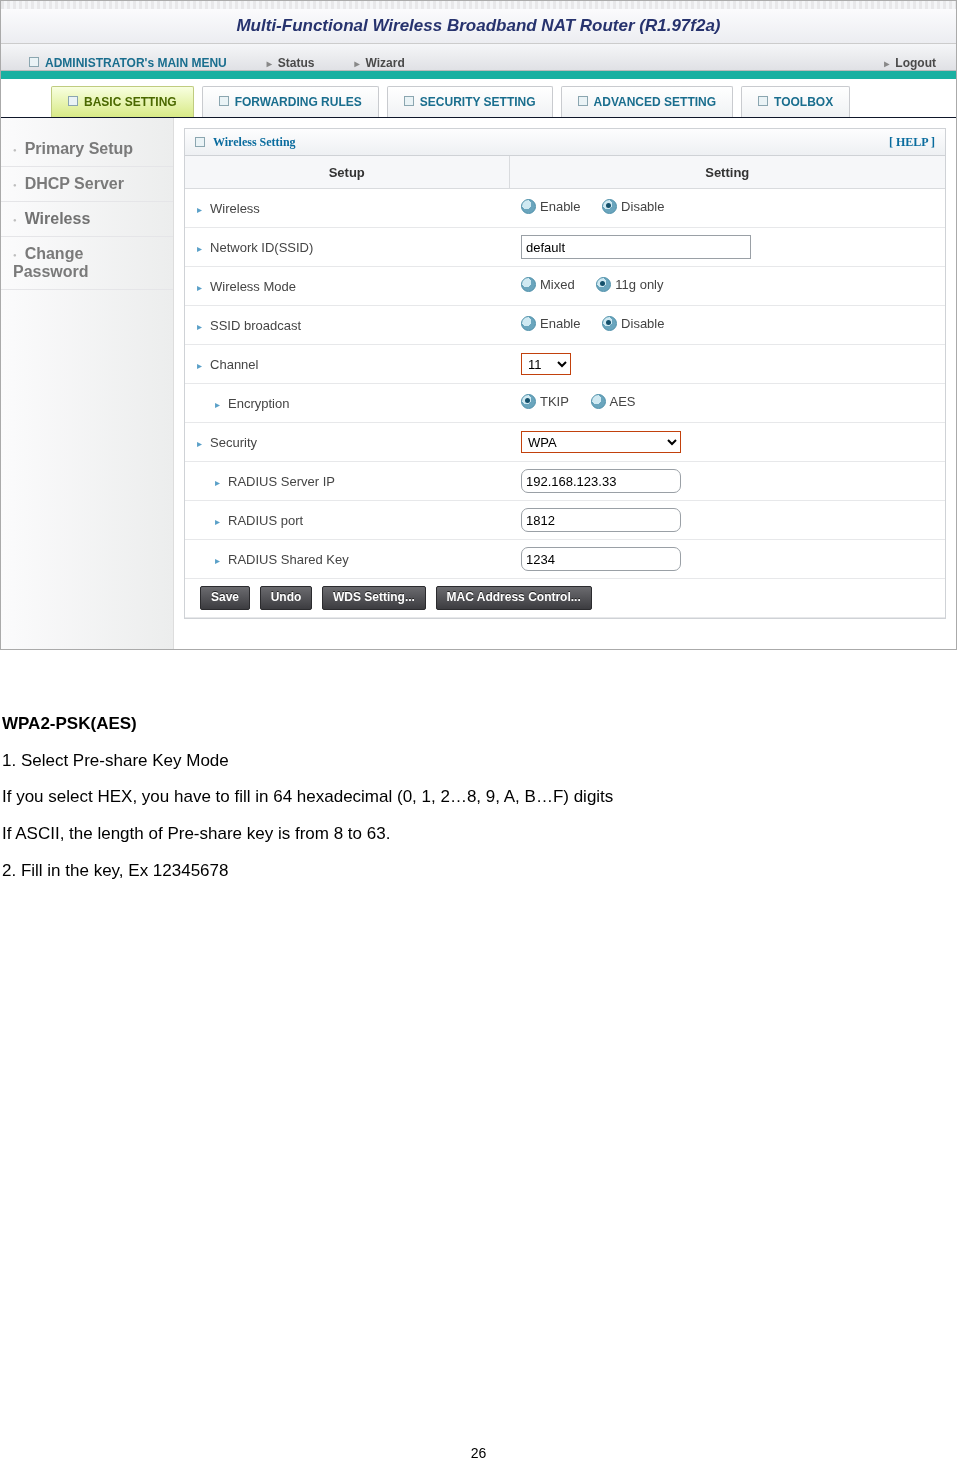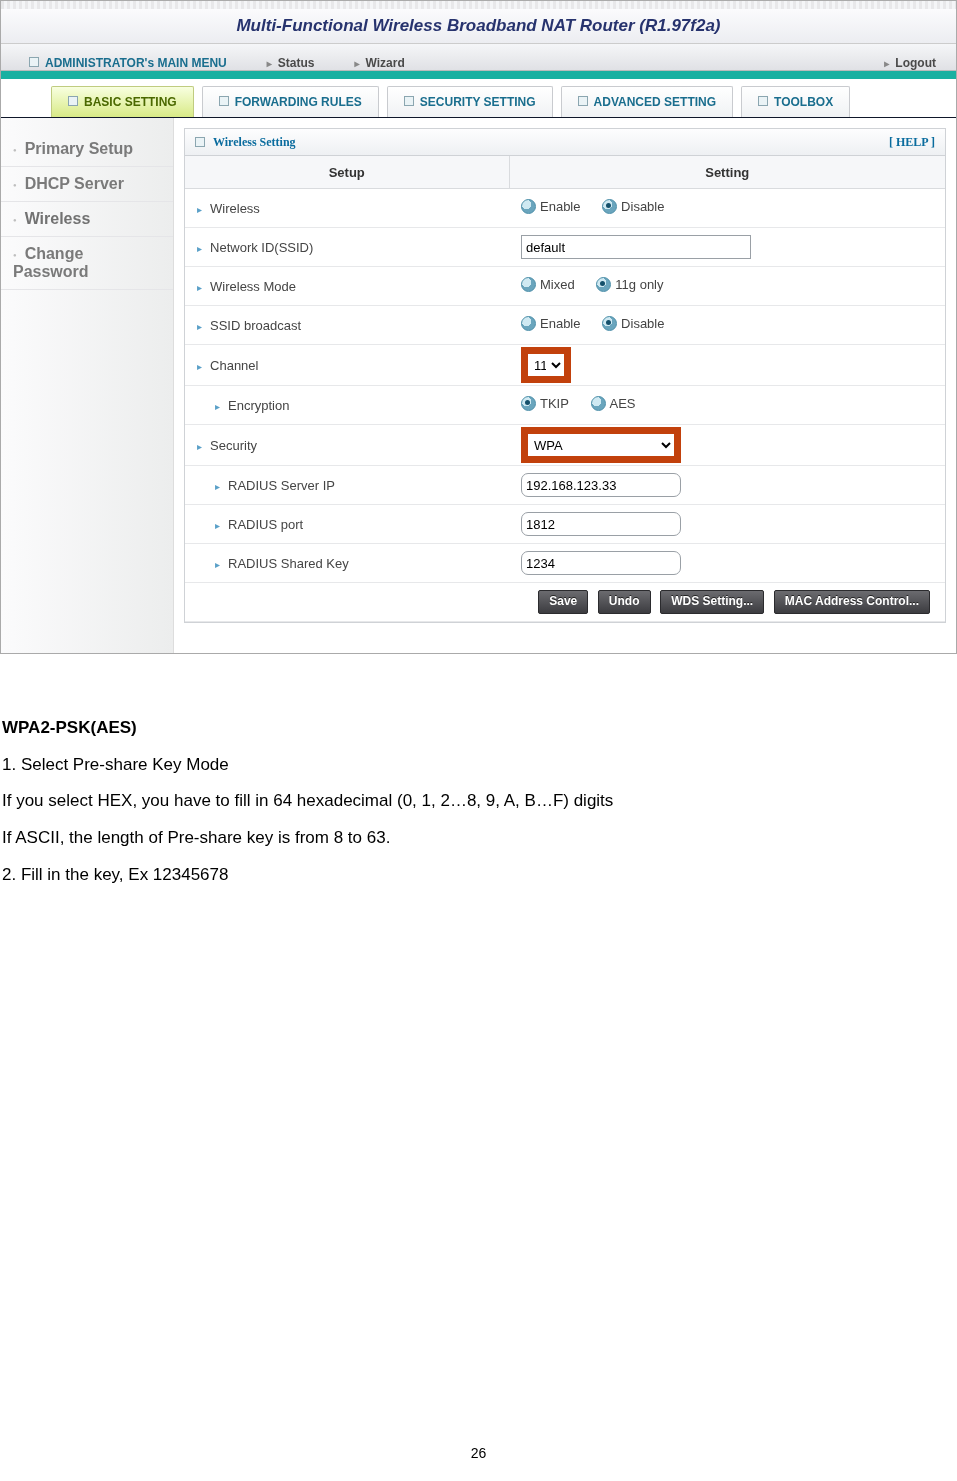--- a/index.html
+++ b/index.html
@@ -38,24 +38,24 @@
 .ptable td.label{width:300px;}
 .ptable td.label .rowarrow{color:#5aa0c8;font-size:10px;margin-right:8px;}
 .ptable td.sub{}
 .ptable td.sub .rowarrow{margin-left:18px;}
 .radio-dot{display:inline-block;width:13px;height:13px;border-radius:50%;background:radial-gradient(circle at 35% 35%,#cfe9f2 0 40%,#6aa5bd 41% 100%);border:1px solid #4e90aa;vertical-align:middle;margin-right:4px;position:relative;}
 .radio-dot.on::after{content:"";position:absolute;left:3px;top:3px;width:5px;height:5px;border-radius:50%;background:#14506b;}
 .opt{display:inline-flex;align-items:center;margin-right:18px;color:#444;font-size:13px;}
 .tinput{height:20px;border:1px solid #9aa0a6;padding:1px 4px;font-size:13px;font-family:Arial;background:#fff;}
 .tinput.w220{width:220px;}
 .tinput.w150{width:150px;border-radius:7px;}
-.sel{height:36px;border:7px solid #c2410c;background:#fff;font-size:13px;padding:0 2px;}
+.sel{height:22px;border:1px solid #c2410c;background:#fff;font-size:13px;padding:0 2px;}
 .sel.w50{width:50px;}
 .sel.w160{width:160px;}
-.btnrow{text-align:right;padding:12px 0;}
+.btnrow{text-align:left;padding:12px 0;}
 .rbtn{display:inline-block;height:22px;line-height:20px;padding:0 10px;margin:0 3px;font-size:12px;font-weight:bold;color:#fff;background:linear-gradient(#6b6b6f,#3c3c40);border:1px solid #2b2b2e;border-radius:2px;cursor:pointer;text-shadow:0 -1px 0 #222;white-space:nowrap;}
 .doc{padding:50px 2px 0 2px;font-family:Arial,Helvetica,sans-serif;line-height:1.45;}
 .doc p{margin:12px 0;font-size:17px;color:#000;}
 .doc p.hl{font-weight:bold;}
 .pagenum{position:absolute;bottom:20px;left:0;right:0;text-align:center;font-size:14px;color:#000;}
 </style>
 </head>
 <body>
 <div class="page">
 

